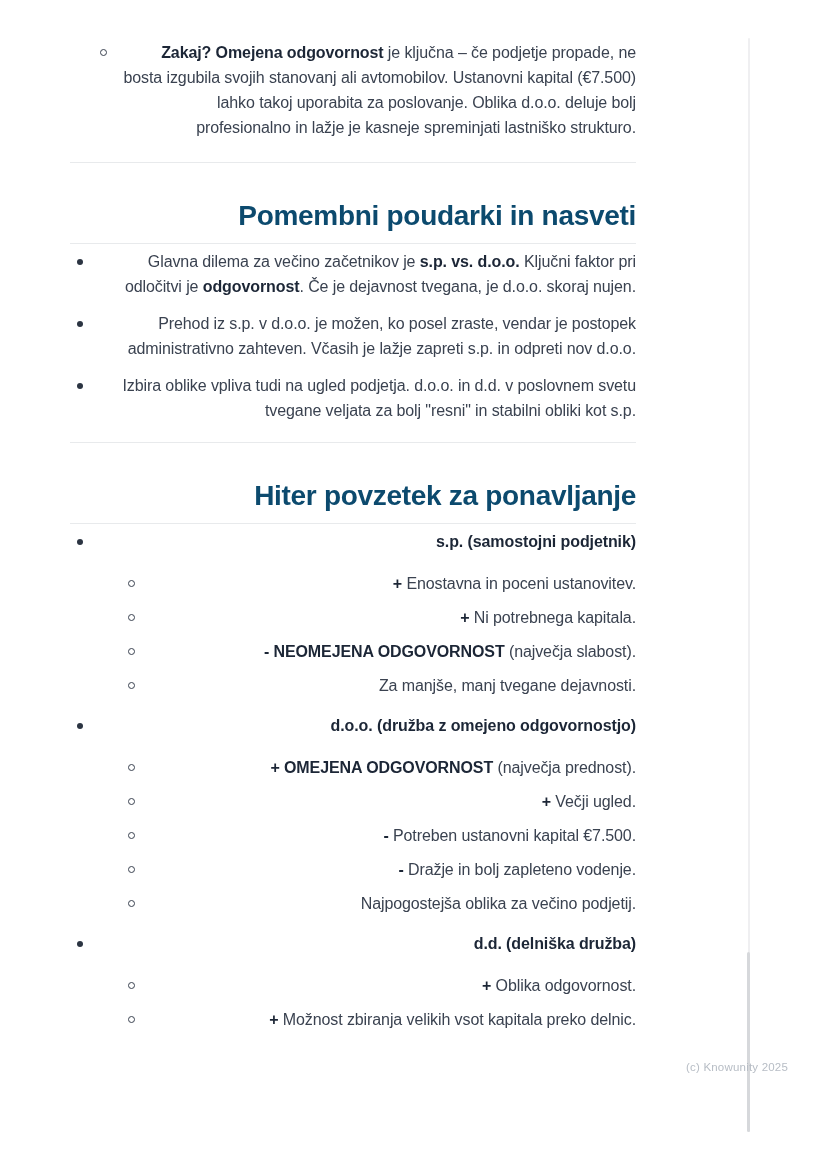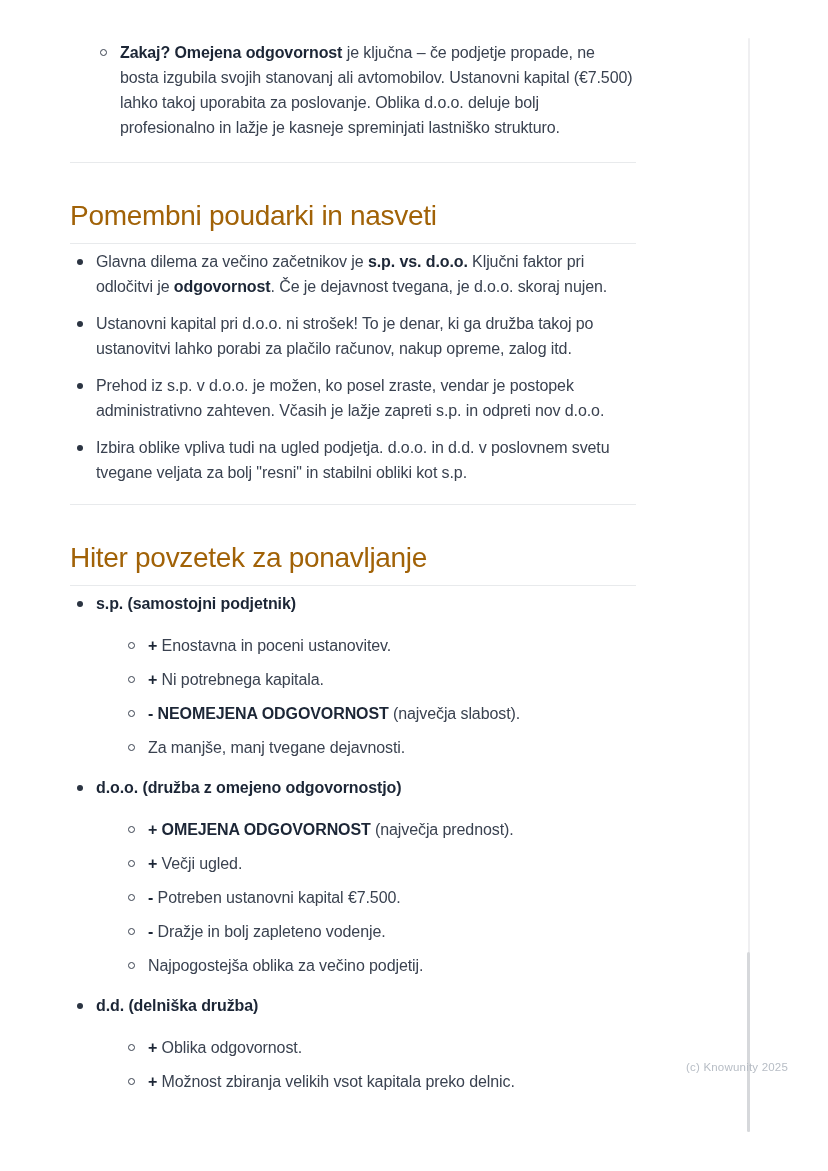--- a/index.html
+++ b/index.html
@@ -3,33 +3,33 @@
 <meta charset="utf-8">
 <style>
   * { margin:0; padding:0; box-sizing:border-box; }
   html,body { background:#ffffff; }
   body {
     width:828px; height:1171px; position:relative; overflow:hidden;
     font-family:"Liberation Sans","DejaVu Sans",sans-serif;
     -webkit-font-smoothing:antialiased;
   }
   .page { position:absolute; inset:0; background:#ffffff; }
-  .content { position:absolute; left:70px; top:0; width:566px; }
+  .content { position:absolute; left:70px; top:0; width:566px;text-align:right; }
 
   
   .body-text { font-size:16px; line-height:25px; color:#3a4250; letter-spacing:-0.1px; }
   .b { font-weight:700; color:#1c2636; }
 
   
   .hr { height:1px; background:#e8eaec; }
   .hr.top { margin-top:22px; }
   .hr.mid { margin-top:19px; }
   .sec-title {
-    font-size:28px; line-height:34px; font-weight:400;
-    color:#a16207; letter-spacing:-0.3px;
+    font-size:28px; line-height:34px; font-weight:700;
+    color:#0c4a6e; letter-spacing:-0.3px;
     margin-top:36px; padding-bottom:10px;
     border-bottom:1px solid #e8eaec;
   }
 
   
   ul { list-style:none; }
   li { position:relative; }
 
   .intro-list { margin-top:40px; margin-left:22px; }
 
@@ -76,21 +76,20 @@
     <ul class="intro-list body-text">
       <li class="nested-item"><span class="b">Zakaj? Omejena odgovornost</span><span> je ključna – če podjetje propade, ne bosta izgubila svojih stanovanj ali avtomobilov. Ustanovni kapital (€7.500) lahko takoj uporabita za poslovanje. Oblika d.o.o. deluje bolj profesionalno in lažje je kasneje spreminjati lastniško strukturo.</span></li>
     </ul>
 
     <div class="hr top"></div>
 
     <h2 class="sec-title">Pomembni poudarki in nasveti</h2>
 
     <ul class="top-list body-text">
       <li><span>Glavna dilema za večino začetnikov je </span><span class="b">s.p. vs. d.o.o.</span><span> Ključni faktor pri odločitvi je </span><span class="b">odgovornost</span><span>. Če je dejavnost tvegana, je d.o.o. skoraj nujen.</span></li>
-      <li><span>Ustanovni kapital pri d.o.o. ni strošek! To je denar, ki ga družba takoj po ustanovitvi lahko porabi za plačilo računov, nakup opreme, zalog itd.</span></li>
       <li><span>Prehod iz s.p. v d.o.o. je možen, ko posel zraste, vendar je postopek administrativno zahteven. Včasih je lažje zapreti s.p. in odpreti nov d.o.o.</span></li>
       <li><span>Izbira oblike vpliva tudi na ugled podjetja. d.o.o. in d.d. v poslovnem svetu tvegane veljata za bolj "resni" in stabilni obliki kot s.p.</span></li>
     </ul>
 
     <div class="hr mid"></div>
 
     <h2 class="sec-title">Hiter povzetek za ponavljanje</h2>
 
     <ul class="top-list summary body-text">
 

